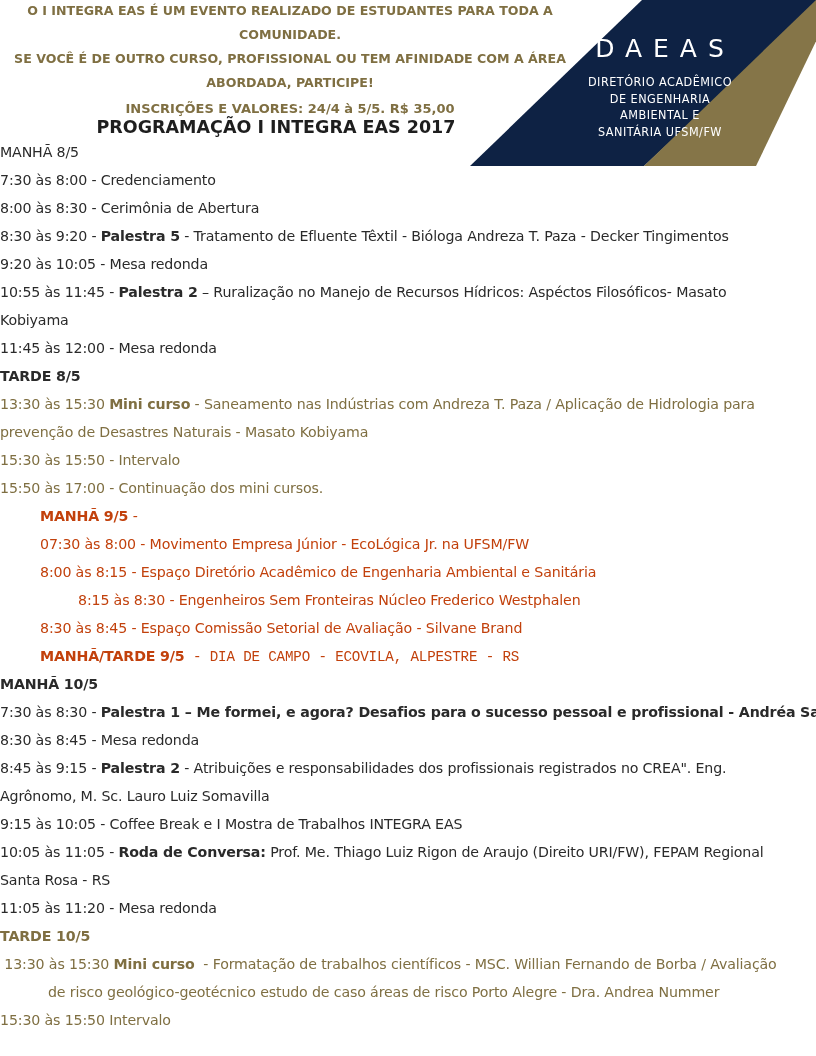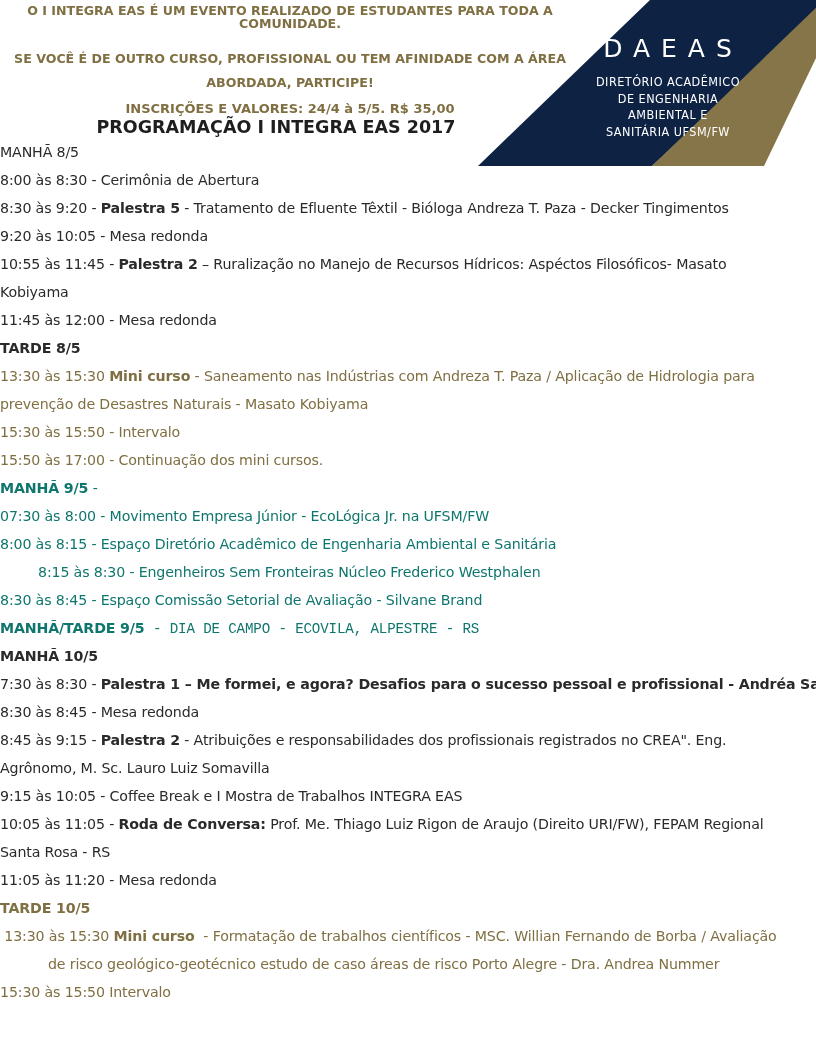--- a/index.html
+++ b/index.html
@@ -1,39 +1,39 @@
 <!DOCTYPE html>
 <html><head>
   <meta charset="utf-8">
   <style>
     html, body { margin: 0; padding: 0; }
     body {
       width: 816px; height: 1056px; overflow: hidden; background: #ffffff;
       position: relative;
       font-family: "DejaVu Sans", "Liberation Sans", sans-serif;
     }
-    .banner { position: absolute; left: 12px; top: 0; width: 744px; height: 166px; }
+    .banner { position: absolute; left: 4px; top: 0; width: 744px; height: 166px; }
     .banner svg { position: absolute; left: 0; top: 0; }
     .logo { position: absolute; left: 560px; top: 30px; width: 192px; text-align: center; color: #ffffff; }
     .logo-title { font-family: "DejaVu Sans", sans-serif; font-size: 25px; letter-spacing: 11px; font-weight: normal; line-height: 38px; padding-left: 10px; }
     .logo-sub { font-family: "DejaVu Sans Condensed", "DejaVu Sans", sans-serif; font-size: 12.5px; letter-spacing: 0.5px; line-height: 16.5px; margin-top: 6px; }
     .notice { position: absolute; left: 0; top: 0; width: 580px; text-align: center; color: #7f6f42; font-weight: bold; font-size: 12.6px; }
     .notice .nl { height: 24px; line-height: 24px; white-space: nowrap; }
     .notice .l0 { position: absolute; top: -1px; left: 0; width: 580px; }
-    .notice .l1 { position: absolute; top: 12px; left: 0; width: 580px; }
+    .notice .l1 { position: absolute; top: 23px; left: 0; width: 580px; }
     .notice .l2 { position: absolute; top: 47px; left: 0; width: 580px; }
     .notice .l3 { position: absolute; top: 71px; left: 0; width: 580px; }
     .notice .l4 { position: absolute; top: 97px; left: 0; width: 580px; font-size: 13px; }
     .page-title { position: absolute; left: 95px; top: 114px; width: 362px; text-align: center; font-weight: bold; font-size: 17.5px; color: #1e1e1e; letter-spacing: 0px; line-height: 26px; white-space: nowrap; }
     .schedule { position: absolute; left: 0; top: 138px; width: 816px; }
     .row { height: 28px; line-height: 28px; font-size: 14.2px; white-space: nowrap; color: #2a2a2a; letter-spacing: -0.15px; }
     .row b { font-weight: bold; }
     .c-dark { color: #2a2a2a; }
     .c-gold { color: #7f6f42; }
-    .c-navy { color: #0f766e; }
+    .c-navy { color: #c2410c; margin-left: 40px; }
   </style>
 </head>
 <body>
 
 <div class="banner">
   <svg width="816" height="166" viewBox="0 0 816 166">
     <polygon points="638,0 816,0 816,2 640,166 466,166" fill="#0e2244"></polygon>
     <polygon points="812,0 816,0 816,33 752,166 640,166" fill="#857548"></polygon>
   </svg>
   <div class="logo">
@@ -52,20 +52,21 @@
   <div class="nl l1">COMUNIDADE.</div>
   <div class="nl l2">SE VOCÊ É DE OUTRO CURSO, PROFISSIONAL OU TEM AFINIDADE COM A ÁREA</div>
   <div class="nl l3">ABORDADA, PARTICIPE!</div>
   <div class="nl l4">INSCRIÇÕES E VALORES: 24/4 à 5/5. R$ 35,00</div>
 </div>
 
 <div class="page-title">PROGRAMAÇÃO I INTEGRA EAS 2017</div>
 
 <div class="schedule" id="schedule">
     <div class="row c-dark"><span style="white-space: pre;">MANHÃ 8/5</span></div>
+    <div class="row c-dark"><span style="white-space: pre;">7:30 às 8:00 - Credenciamento</span></div>
     <div class="row c-dark"><span style="white-space: pre;">8:00 às 8:30 - Cerimônia de Abertura</span></div>
     <div class="row c-dark"><span style="white-space: pre;">8:30 às 9:20 - </span><b style="white-space: pre;">Palestra 5</b><span style="white-space: pre;"> - Tratamento de Efluente Têxtil - Bióloga Andreza T. Paza - Decker Tingimentos</span></div>
     <div class="row c-dark"><span style="white-space: pre;">9:20 às 10:05 - Mesa redonda</span></div>
     <div class="row c-dark"><span style="white-space: pre; margin-top: 45px;">10:55 às 11:45 - </span><b style="white-space: pre;">Palestra 2</b><span style="white-space: pre;"> – Ruralização no Manejo de Recursos Hídricos: Aspéctos Filosóficos- Masato</span></div>
     <div class="row c-dark"><span style="white-space: pre;">Kobiyama</span></div>
     <div class="row c-dark"><span style="white-space: pre;">11:45 às 12:00 - Mesa redonda</span></div>
     <div class="row c-dark"><b style="white-space: pre;">TARDE 8/5</b></div>
     <div class="row c-gold"><span style="white-space: pre;">13:30 às 15:30 </span><b style="white-space: pre;">Mini curso</b><span style="white-space: pre;"> - Saneamento nas Indústrias com Andreza T. Paza / Aplicação de Hidrologia para</span></div>
     <div class="row c-gold"><span style="white-space: pre;">prevenção de Desastres Naturais - Masato Kobiyama</span></div>
     <div class="row c-gold"><span style="white-space: pre;">15:30 às 15:50 - Intervalo</span></div>

